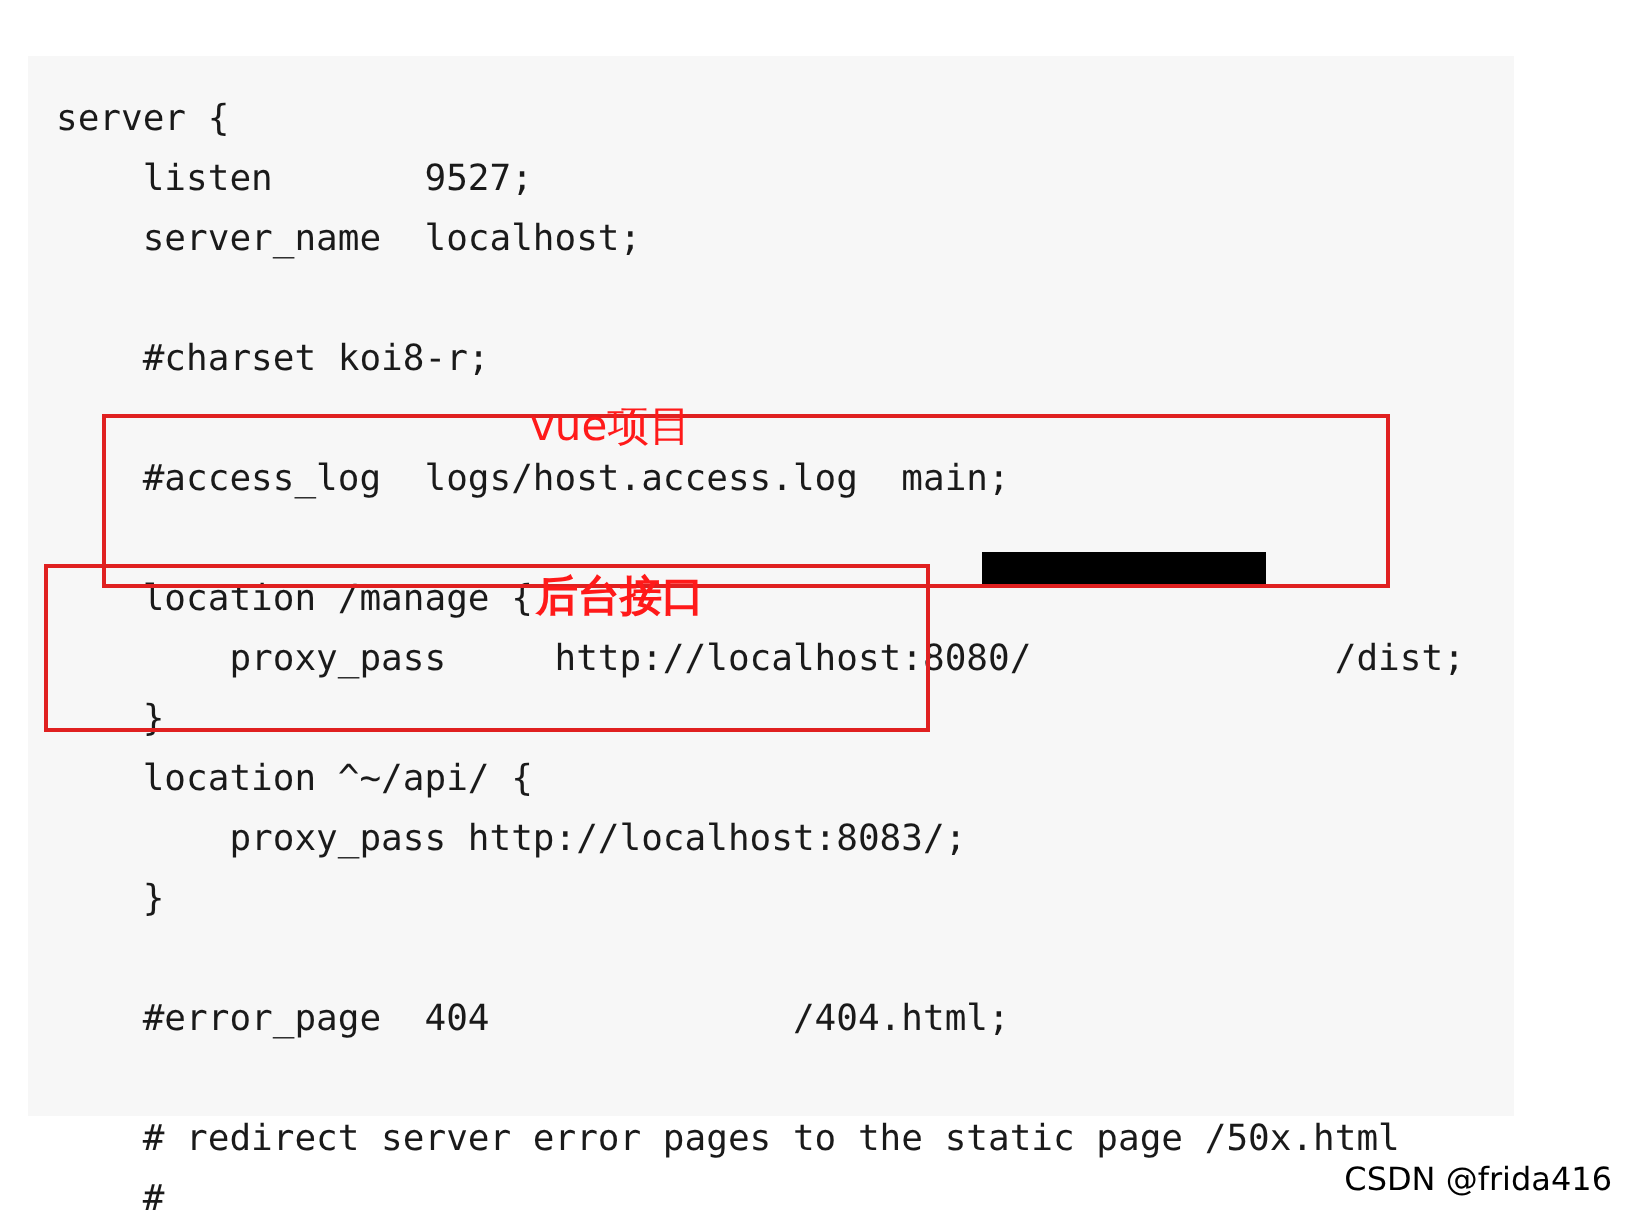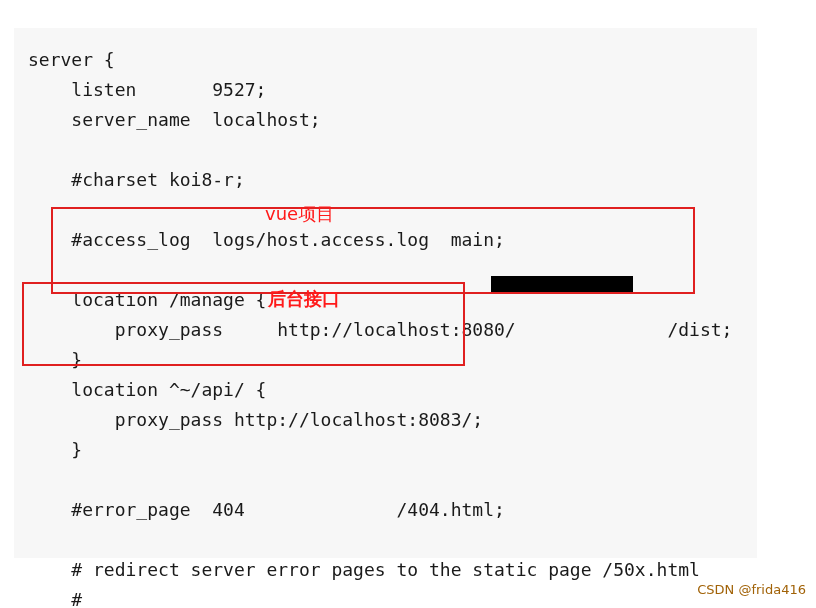--- a/index.html
+++ b/index.html
@@ -56,21 +56,21 @@
     top: 282px;
     width: 443px;
     height: 84px;
   }
 
   
   .anno-label {
     position: absolute;
     color: #ff1a1a;
     font-family: "DejaVu Sans", "Liberation Sans", sans-serif;
-    font-size: 18px;
+    font-size: 21px;
     line-height: 21px;
     white-space: nowrap;
     font-weight: 400;
   }
   #label-vue {
     left: 265px;
     top: 203px;
   }
   #label-api {
     left: 268px;
@@ -86,23 +86,23 @@
     width: 142px;
     height: 17px;
     background: #000000;
   }
 
   
   #watermark {
     position: absolute;
     right: 10px;
     bottom: 10px;
-    color: #a16207;
+    color: #000000;
     font-family: "DejaVu Sans", "Liberation Sans", sans-serif;
-    font-size: 13px;
+    font-size: 16px;
     line-height: 16px;
     white-space: nowrap;
   }
 </style>
 </head>
 <body>
 
 <div id="code-panel">
   <pre id="code-text">server {
     listen       9527;

